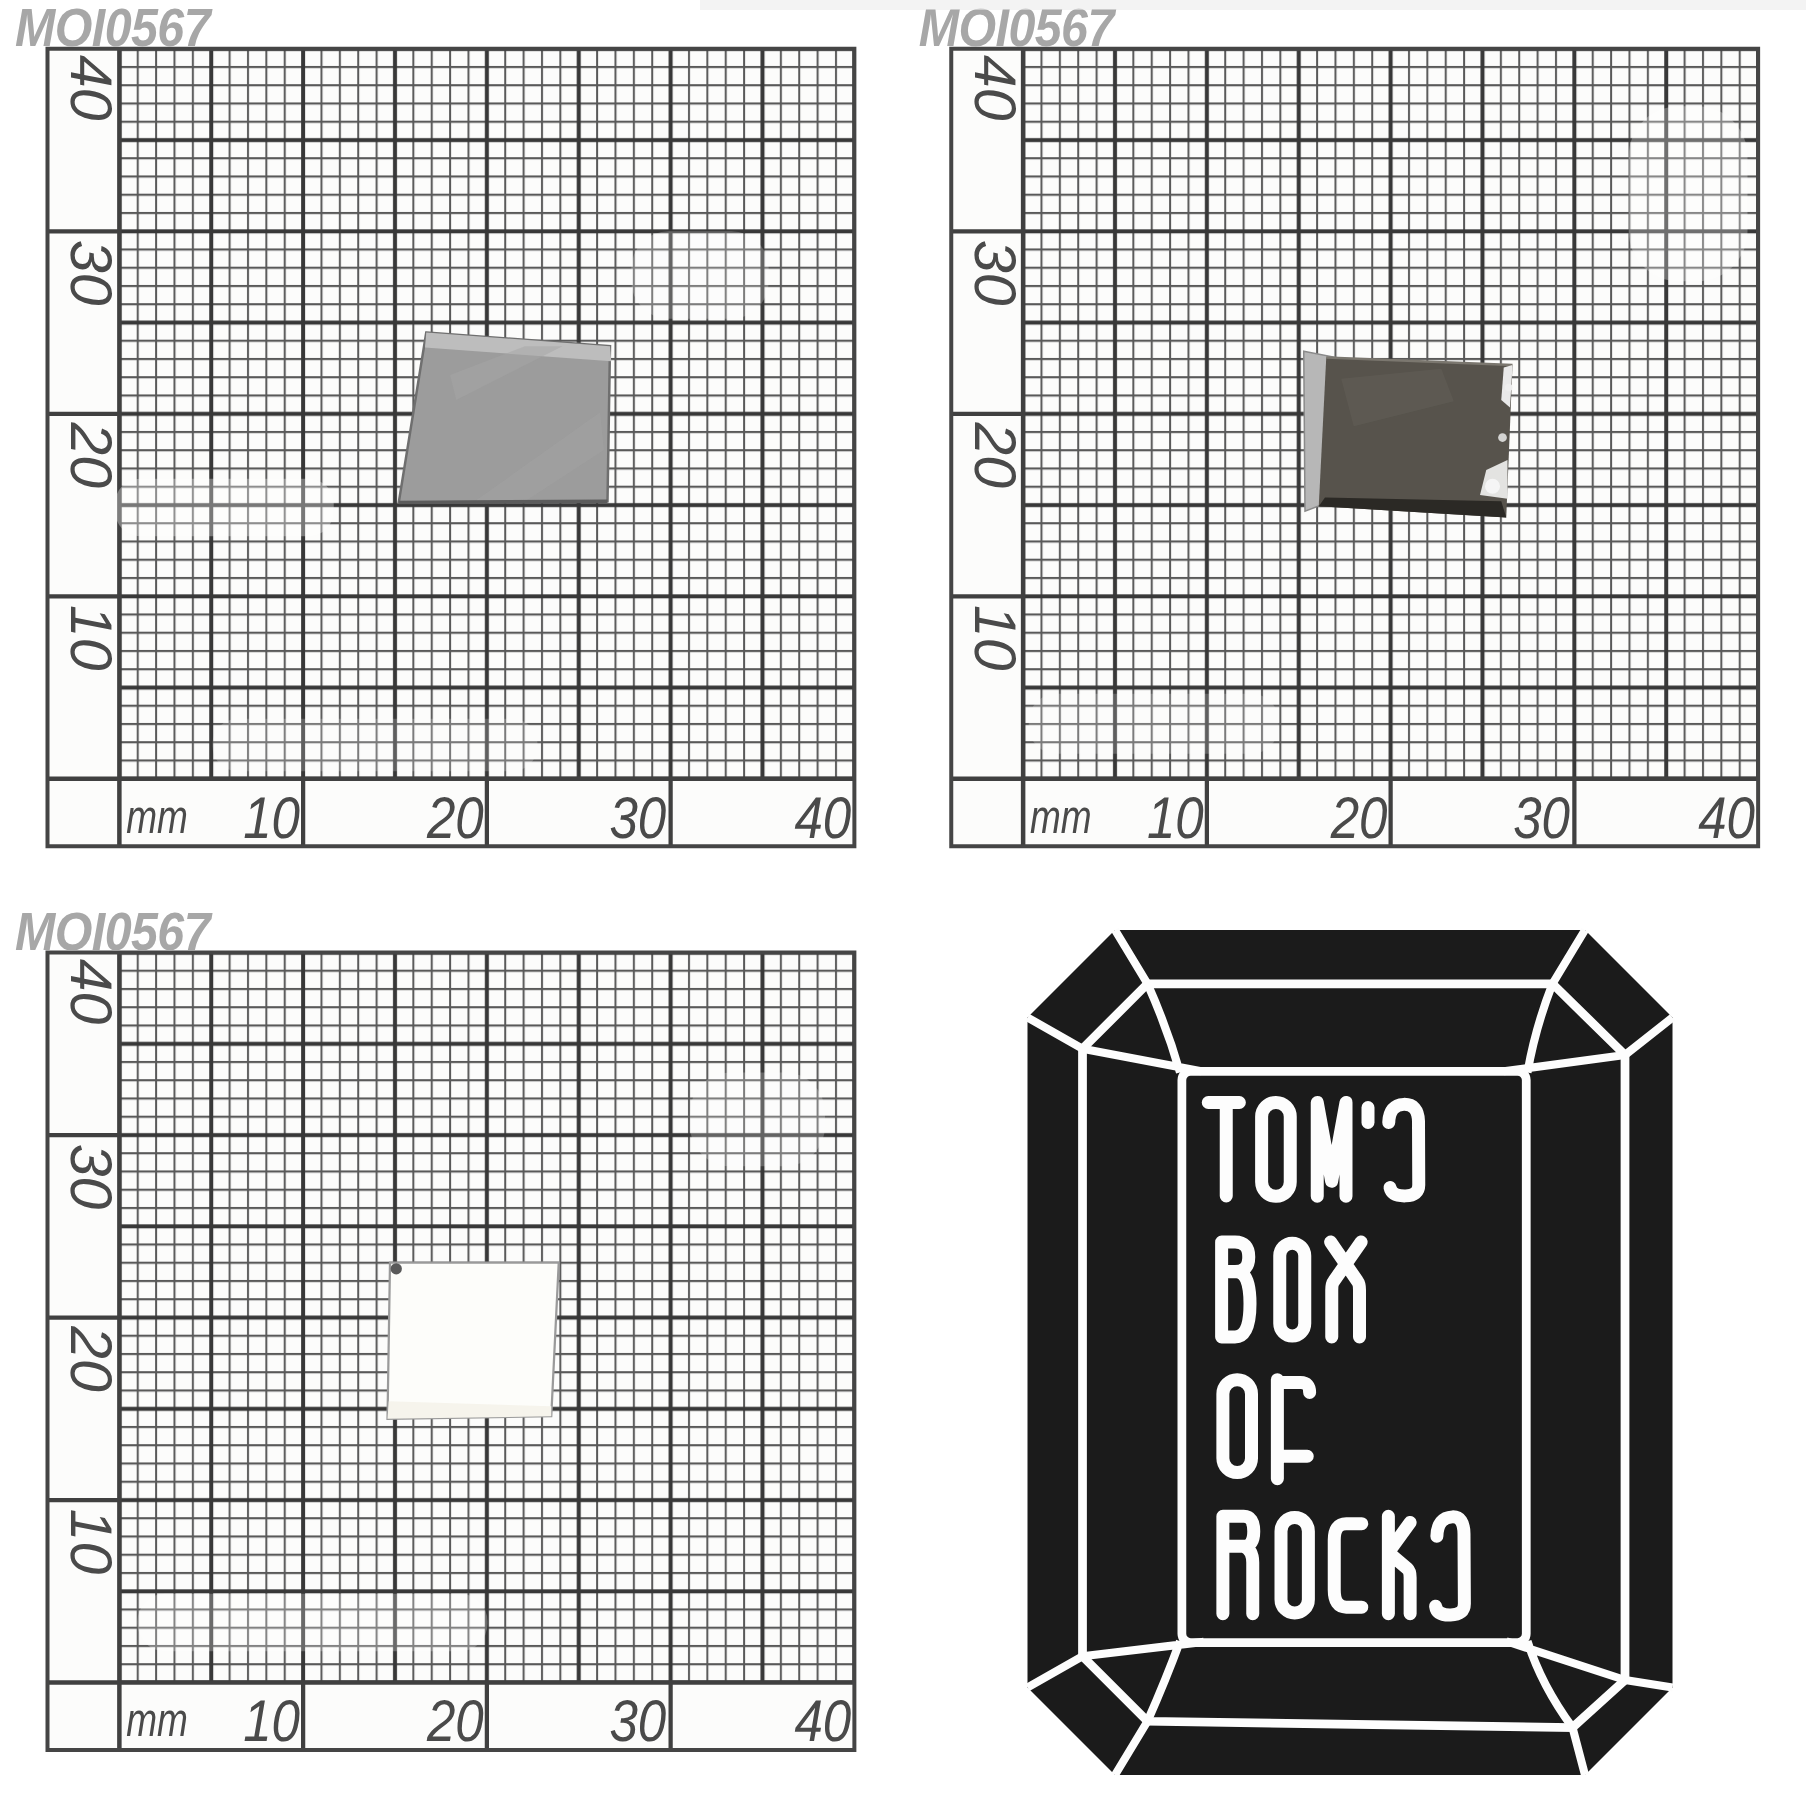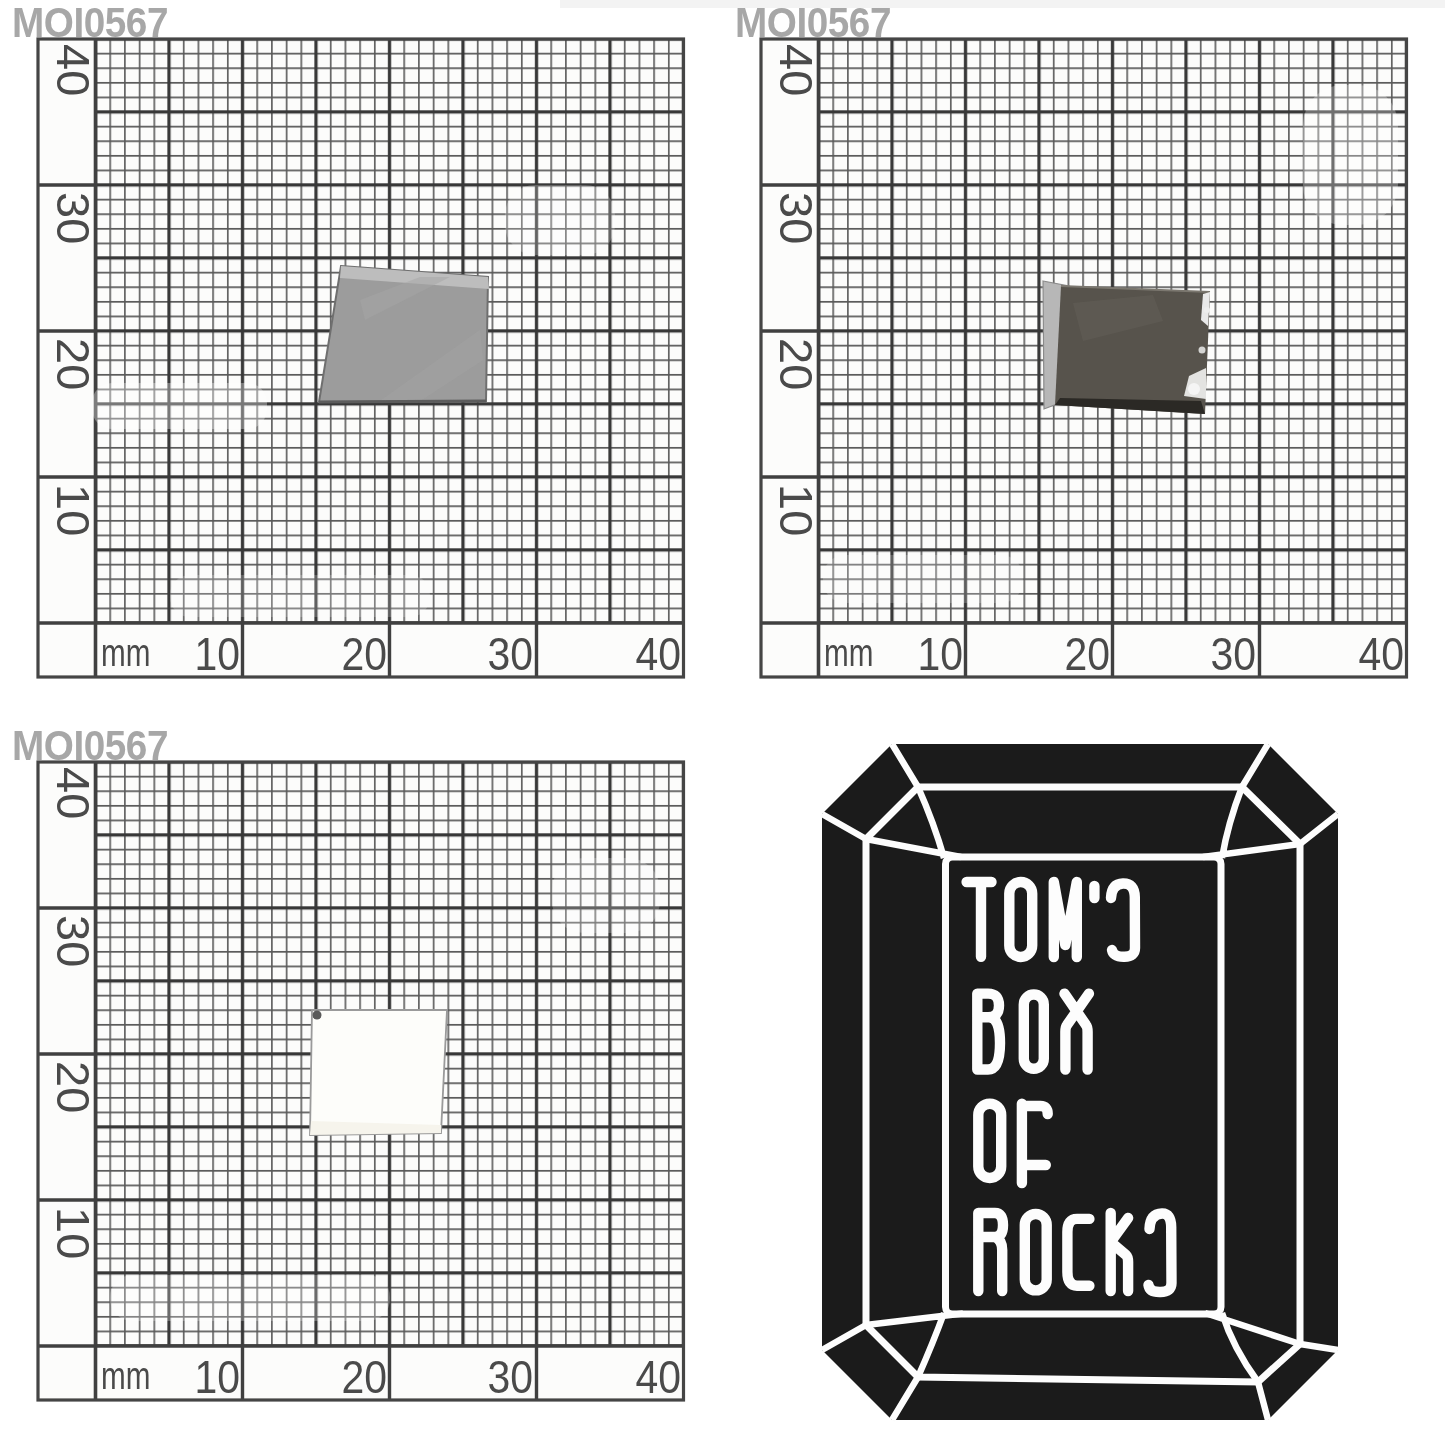--- a/index.html
+++ b/index.html
@@ -1,18 +1,18 @@
 <!DOCTYPE html>
 <html><head>
 <meta charset="utf-8">
 <style>
   html,body{margin:0;padding:0;background:#ffffff;}
   body{width:1445px;height:1445px;position:relative;overflow:hidden;
        font-family:"Liberation Sans", sans-serif;}
-  .q{position:absolute;width:722px;height:722px;}
+  .q{position:absolute;width:722px;height:722px;font-style:italic;}
   svg{display:block;}
 </style>
 </head>
 <body>
 
 <svg width="0" height="0" style="position:absolute">
   <defs>
     <pattern id="fg" width="14.7" height="14.6" patternUnits="userSpaceOnUse" x="94.65" y="38.15">
       <path d="M0.85,0 V14.6 M0,0.85 H14.7" stroke="#595959" stroke-width="1.6" fill="none"></path>
     </pattern>

